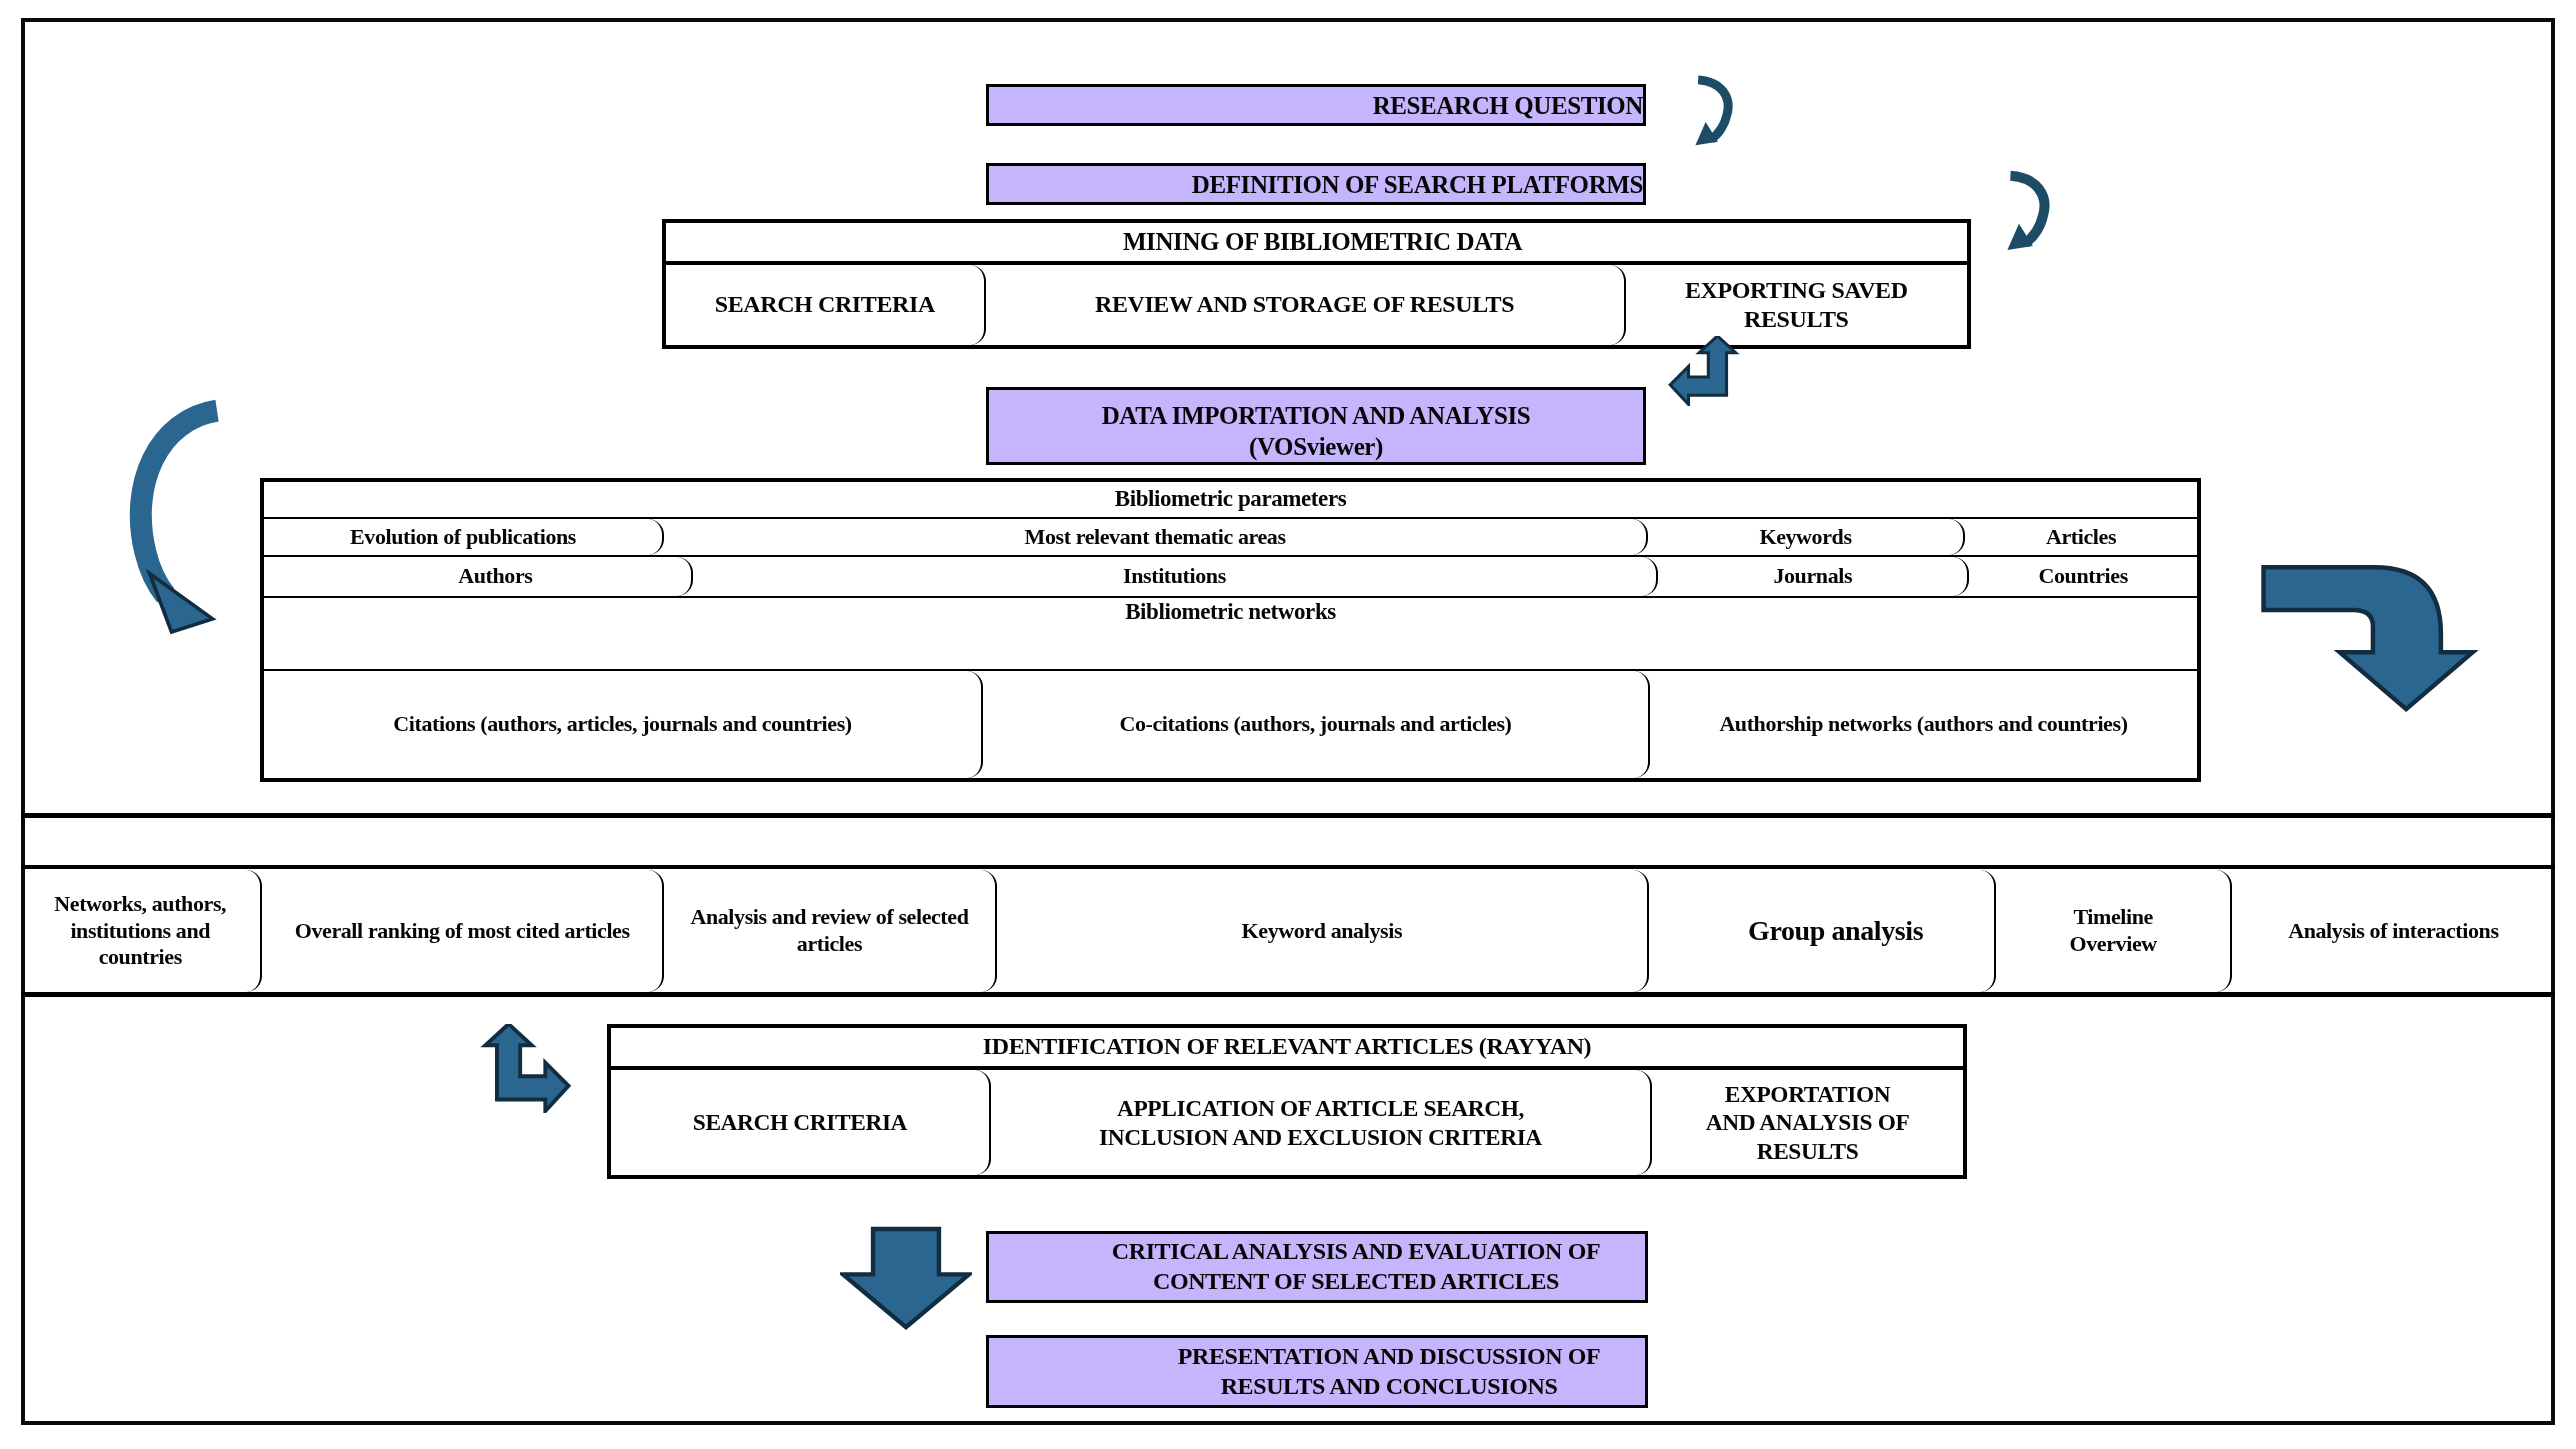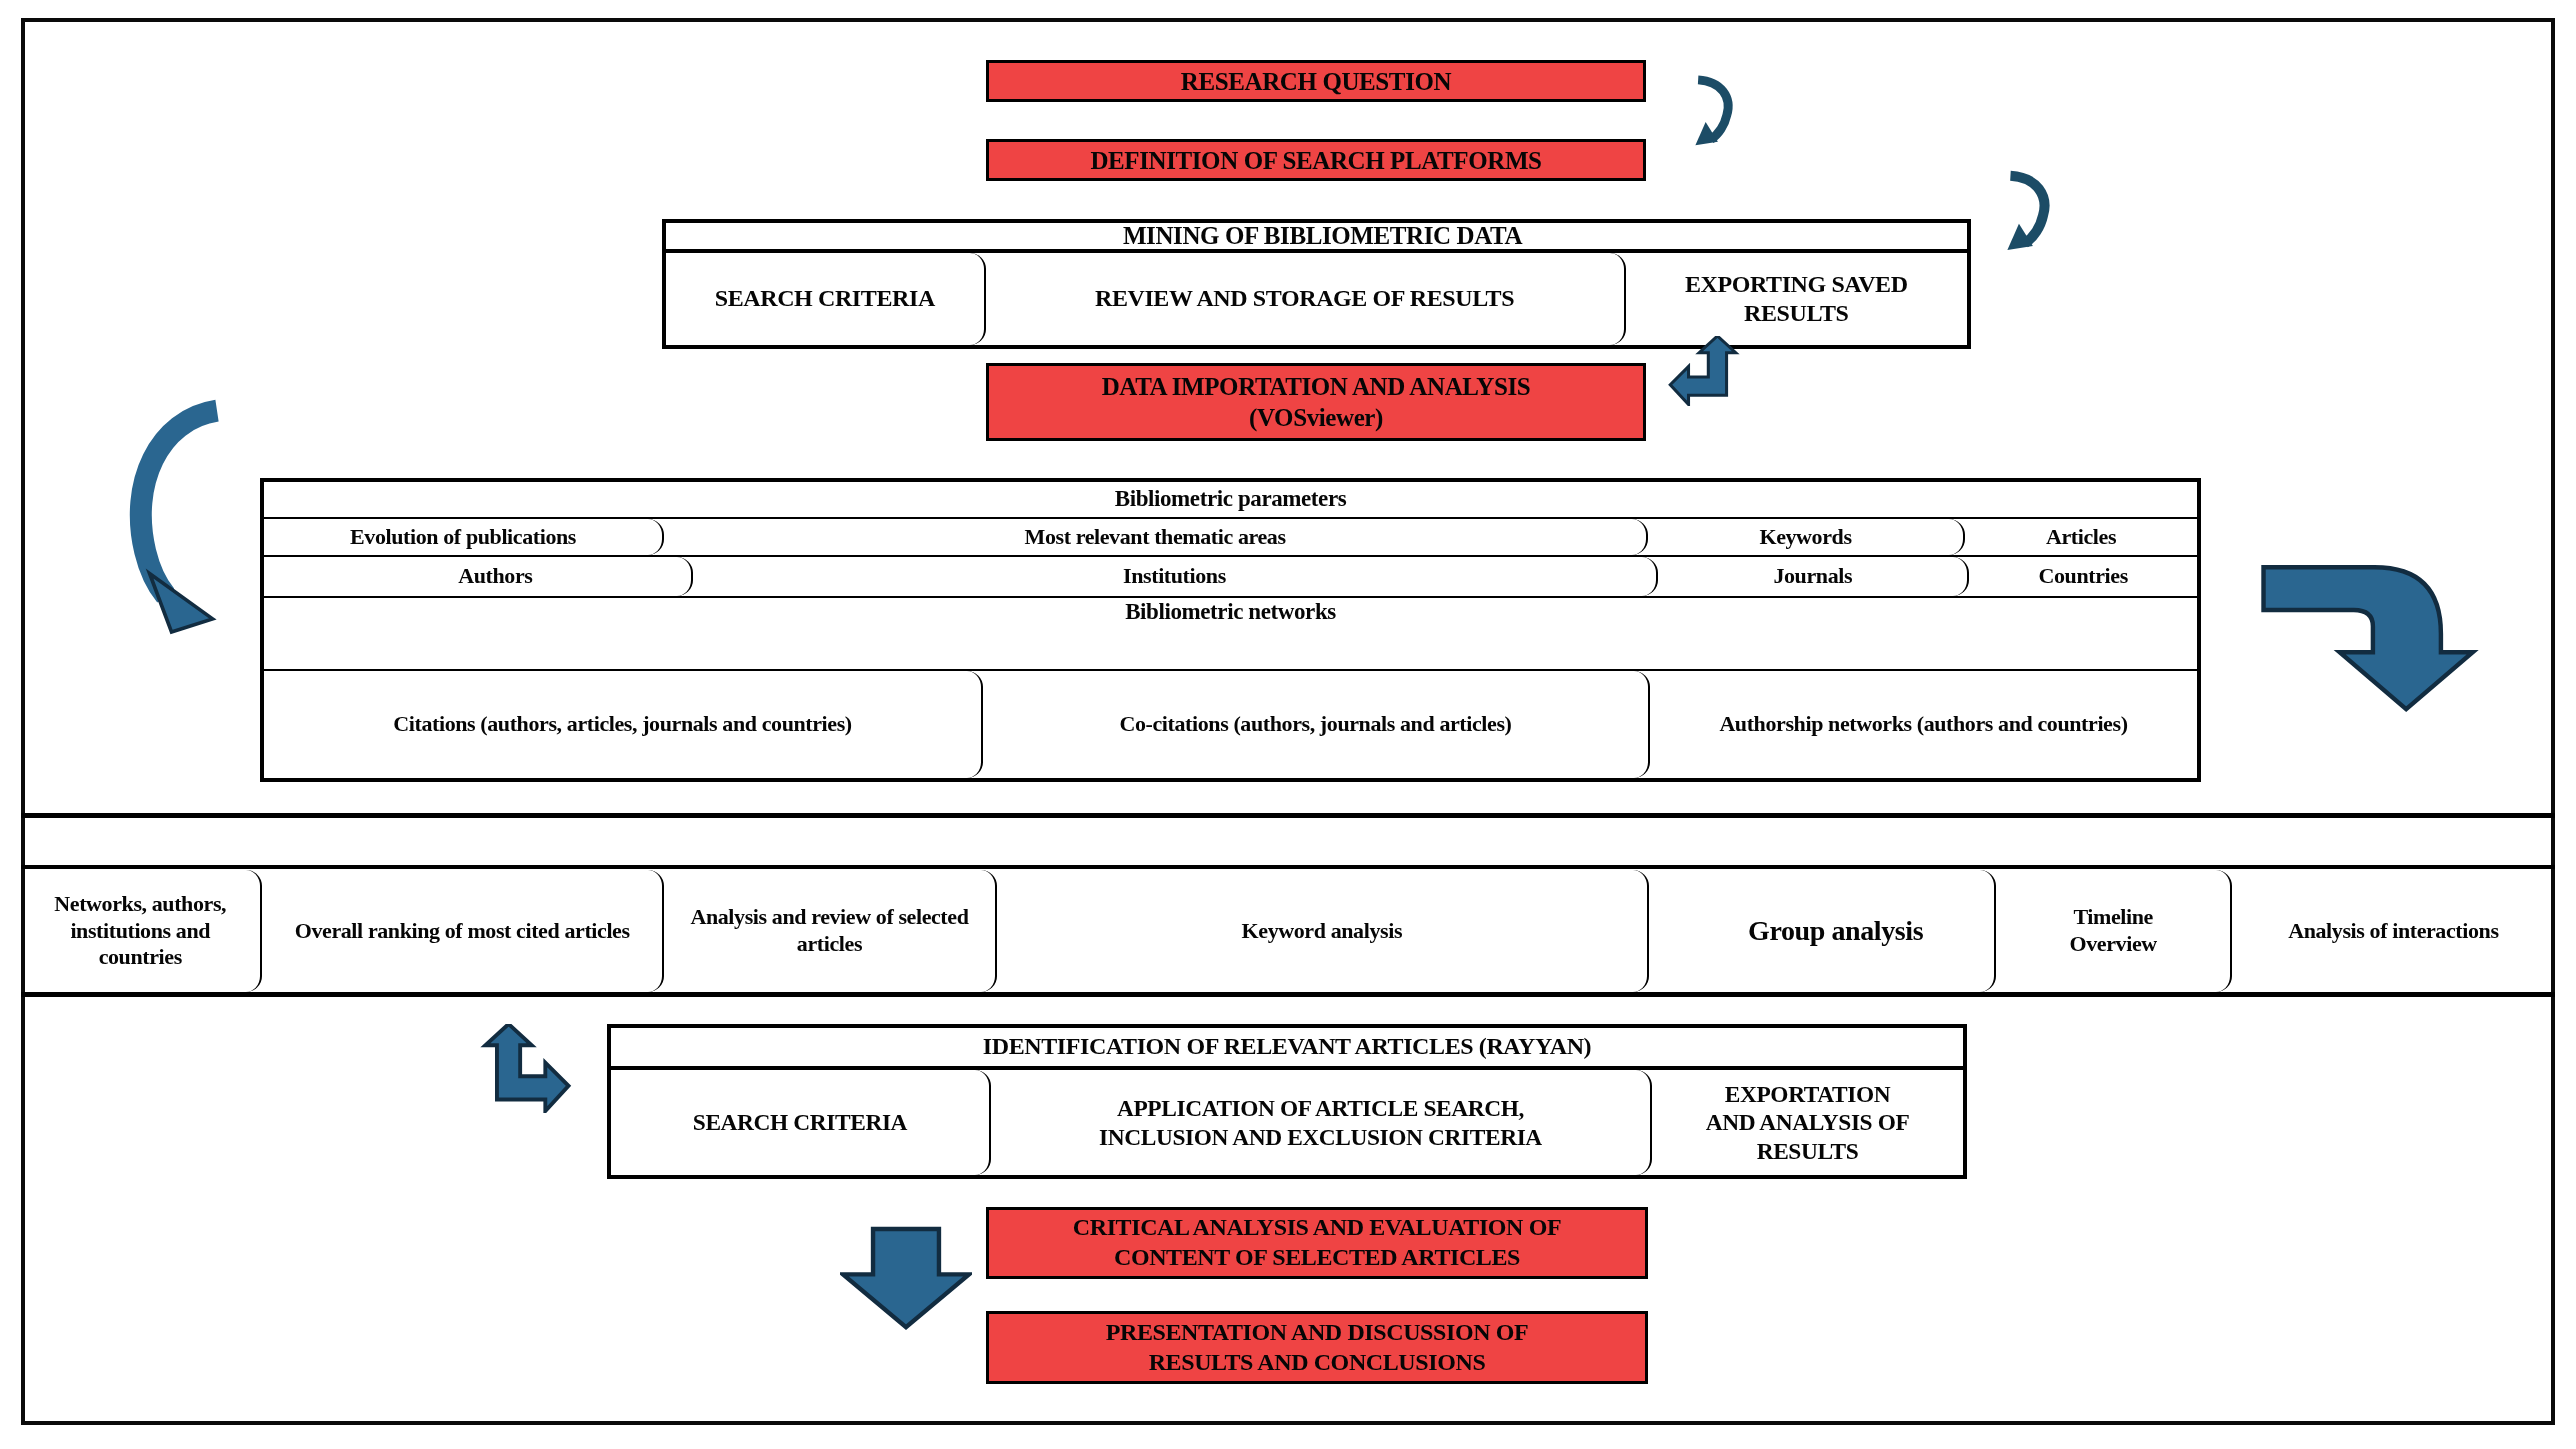--- a/index.html
+++ b/index.html
@@ -1,21 +1,21 @@
 <!DOCTYPE html>
 <html style="font-size:11.7px"><head>
 <meta charset="utf-8">
 <style>
   html,body{margin:0;padding:0;background:#ffffff;}
   .page{position:relative;width:2576px;height:1450px;background:#ffffff;overflow:hidden;
         font-family:"Liberation Serif","DejaVu Serif",serif;font-weight:bold;color:#060606;
         letter-spacing:-0.4px;}
   .abs{position:absolute;box-sizing:border-box;}
-  .box{border:3.7px solid #000;background:#ef4444;display:flex;align-items:center;justify-content:center;
-       text-align:center;line-height:1.24;}
+  .box{border:3.7px solid #000;background:#c4b5fd;display:flex;align-items:center;justify-content:flex-end;
+       text-align:center;line-height:1.24;margin-top:24px;}
   .tbl{border:4.4px solid #000;background:#fff;display:flex;flex-direction:column;}
   .trow{display:flex;flex:0 0 auto;box-sizing:border-box;}
   .trow.grow{flex:1 1 auto;}
   .cell{display:flex;align-items:center;justify-content:center;text-align:center;line-height:1.22;
         box-sizing:border-box;padding:1.5px 8.8px;}
   .vsep{border-right:2.9px solid #000;border-radius:16px;}
   .hsep{border-bottom:2.9px solid #000;}
   .hsep-thick{border-bottom:4.4px solid #000;}
   .hline{position:absolute;background:#000;}
   .band{position:absolute;display:flex;align-items:center;justify-content:center;text-align:center;}
@@ -44,21 +44,21 @@
   </div>
 
   <div class="abs" style="left:2004px;top:168px;width:50px;height:85px;">
     <svg viewBox="0 0 64 110">
       <path d="M8,10 C42,12 58,36 50,62 C47,76 38,90 27,97" fill="none" stroke-width="13" stroke="#1C4C66"></path>
       <polygon points="4,106 37,101 19,72" fill="#1C4C66"></polygon>
     </svg>
   </div>
 
   <div class="abs tbl" style="left:662px;top:219px;width:1309px;height:130px;">
-    <div class="trow hsep-thick" style="height:30px;padding-left:12px;">
+    <div class="trow hsep-thick" style="height:42px;padding-left:12px;">
       <div class="cell" style="flex:1 1 auto;font-size:25px;">MINING OF BIBLIOMETRIC DATA</div>
     </div>
     <div class="trow grow">
       <div class="cell vsep" style="width:25.2%;font-size:24px;">SEARCH CRITERIA</div>
       <div class="cell vsep" style="width:50.5%;font-size:24px;">REVIEW AND STORAGE OF RESULTS</div>
       <div class="cell" style="flex:1 1 auto;font-size:24px;">EXPORTING SAVED RESULTS</div>
     </div>
   </div>
 
   <div class="abs box" style="left:986px;top:363px;width:660px;height:78px;font-size:25px;flex-direction:column;">

